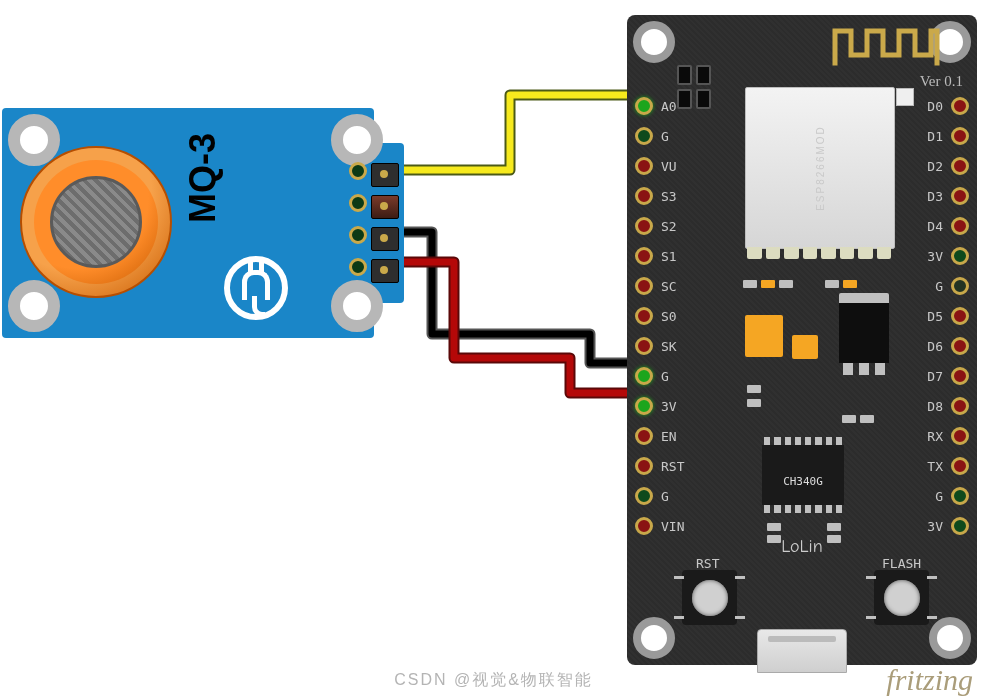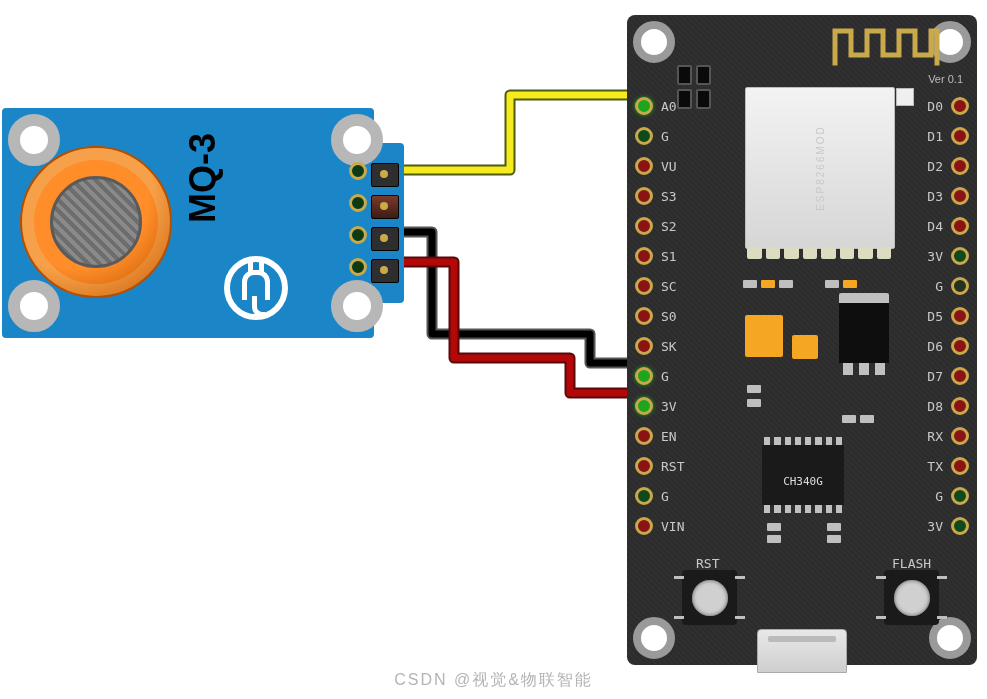--- a/index.html
+++ b/index.html
@@ -41,21 +41,21 @@
   
   .mcu-board { position:absolute; left:627px; top:15px; width:350px; height:650px; background:#2c2c2c; border-radius:8px; }
   .mcu-texture { position:absolute; inset:0; border-radius:8px; background:
       repeating-linear-gradient(45deg, rgba(255,255,255,0.02) 0 2px, rgba(0,0,0,0) 2px 4px); }
   .mcu-corner { position:absolute; width:26px; height:26px; border-radius:50%; background:#fff; border:8px solid #9a9a9a; box-sizing:content-box; }
   .mc-tl{ left:6px; top:6px; } .mc-tr{ right:6px; top:6px; } .mc-bl{ left:6px; bottom:6px; } .mc-br{ right:6px; bottom:6px; }
 
   .antenna { position:absolute; right:36px; top:10px; width:110px; height:42px; }
   .antenna svg { display:block; }
 
-  .ver-label { position:absolute; right:14px; top:58px; color:#bbb; font-size:11px; font-family: Liberation Sans, sans-serif; }
+  .ver-label { position:absolute; right:14px; top:58px; color:#bbb; font-size:15px; font-family: Liberation Serif, serif; }
 
   .metal-shield { position:absolute; left:118px; top:72px; width:148px; height:160px; background:linear-gradient(#f3f3f3,#d6d6d6); border:1px solid #bdbdbd; border-radius:2px; }
   .shield-text { position:absolute; left:50%; top:50%; transform:translate(-50%,-50%) rotate(-90deg); color:#c9c9c9; font-size:10px; letter-spacing:2px; font-family: Arial, sans-serif; }
   .shield-led { position:absolute; right:-20px; top:0px; width:16px; height:16px; background:#efefef; border:1px solid #bbb; }
   .chip-pads { position:absolute; left:118px; top:232px; width:148px; height:12px; display:flex; }
   .chip-pads span { flex:1; margin:0 2px; background:#dcdcc0; height:12px; border-radius:0 0 2px 2px; }
 
   .flash-button-container {
     position: absolute;
     bottom: 40px;
@@ -390,38 +390,40 @@
           <span></span>
           <span></span>
           <span></span>
           <span></span>
           <span></span>
           <span></span>
           <span></span>
         </div>
     </div>
 
+    <div class="bottom-text">LoLin</div>
 
     <div class="flash-button-container" style="left:55px;">
       <div class="flash-button-base"></div>
       <div class="flash-button-pin" style="left:-8px; top:6px;"></div>
       <div class="flash-button-pin" style="left:-8px; bottom:6px;"></div>
       <div class="flash-button-pin" style="right:-8px; top:6px;"></div>
       <div class="flash-button-pin" style="right:-8px; bottom:6px;"></div>
       <div class="flash-button"></div>
       <span class="pin-lbl" style="position:absolute; top:-14px; left:14px;">RST</span>
     </div>
 
-    <div class="flash-button-container" style="right:38px;">
+    <div class="flash-button-container" style="right:48px;">
       <div class="flash-button-base"></div>
       <div class="flash-button-pin" style="left:-8px; top:6px;"></div>
       <div class="flash-button-pin" style="left:-8px; bottom:6px;"></div>
       <div class="flash-button-pin" style="right:-8px; top:6px;"></div>
       <div class="flash-button-pin" style="right:-8px; bottom:6px;"></div>
       <div class="flash-button"></div>
       <span class="pin-lbl" style="position:absolute; top:-14px; left:8px;">FLASH</span>
     </div>
 
     <div class="usb"></div>
   </div>
 
   <div class="watermark">CSDN @视觉&amp;物联智能</div>
+  <div class="fritzing">fritzing</div>
 </div>
 
 </body></html>

